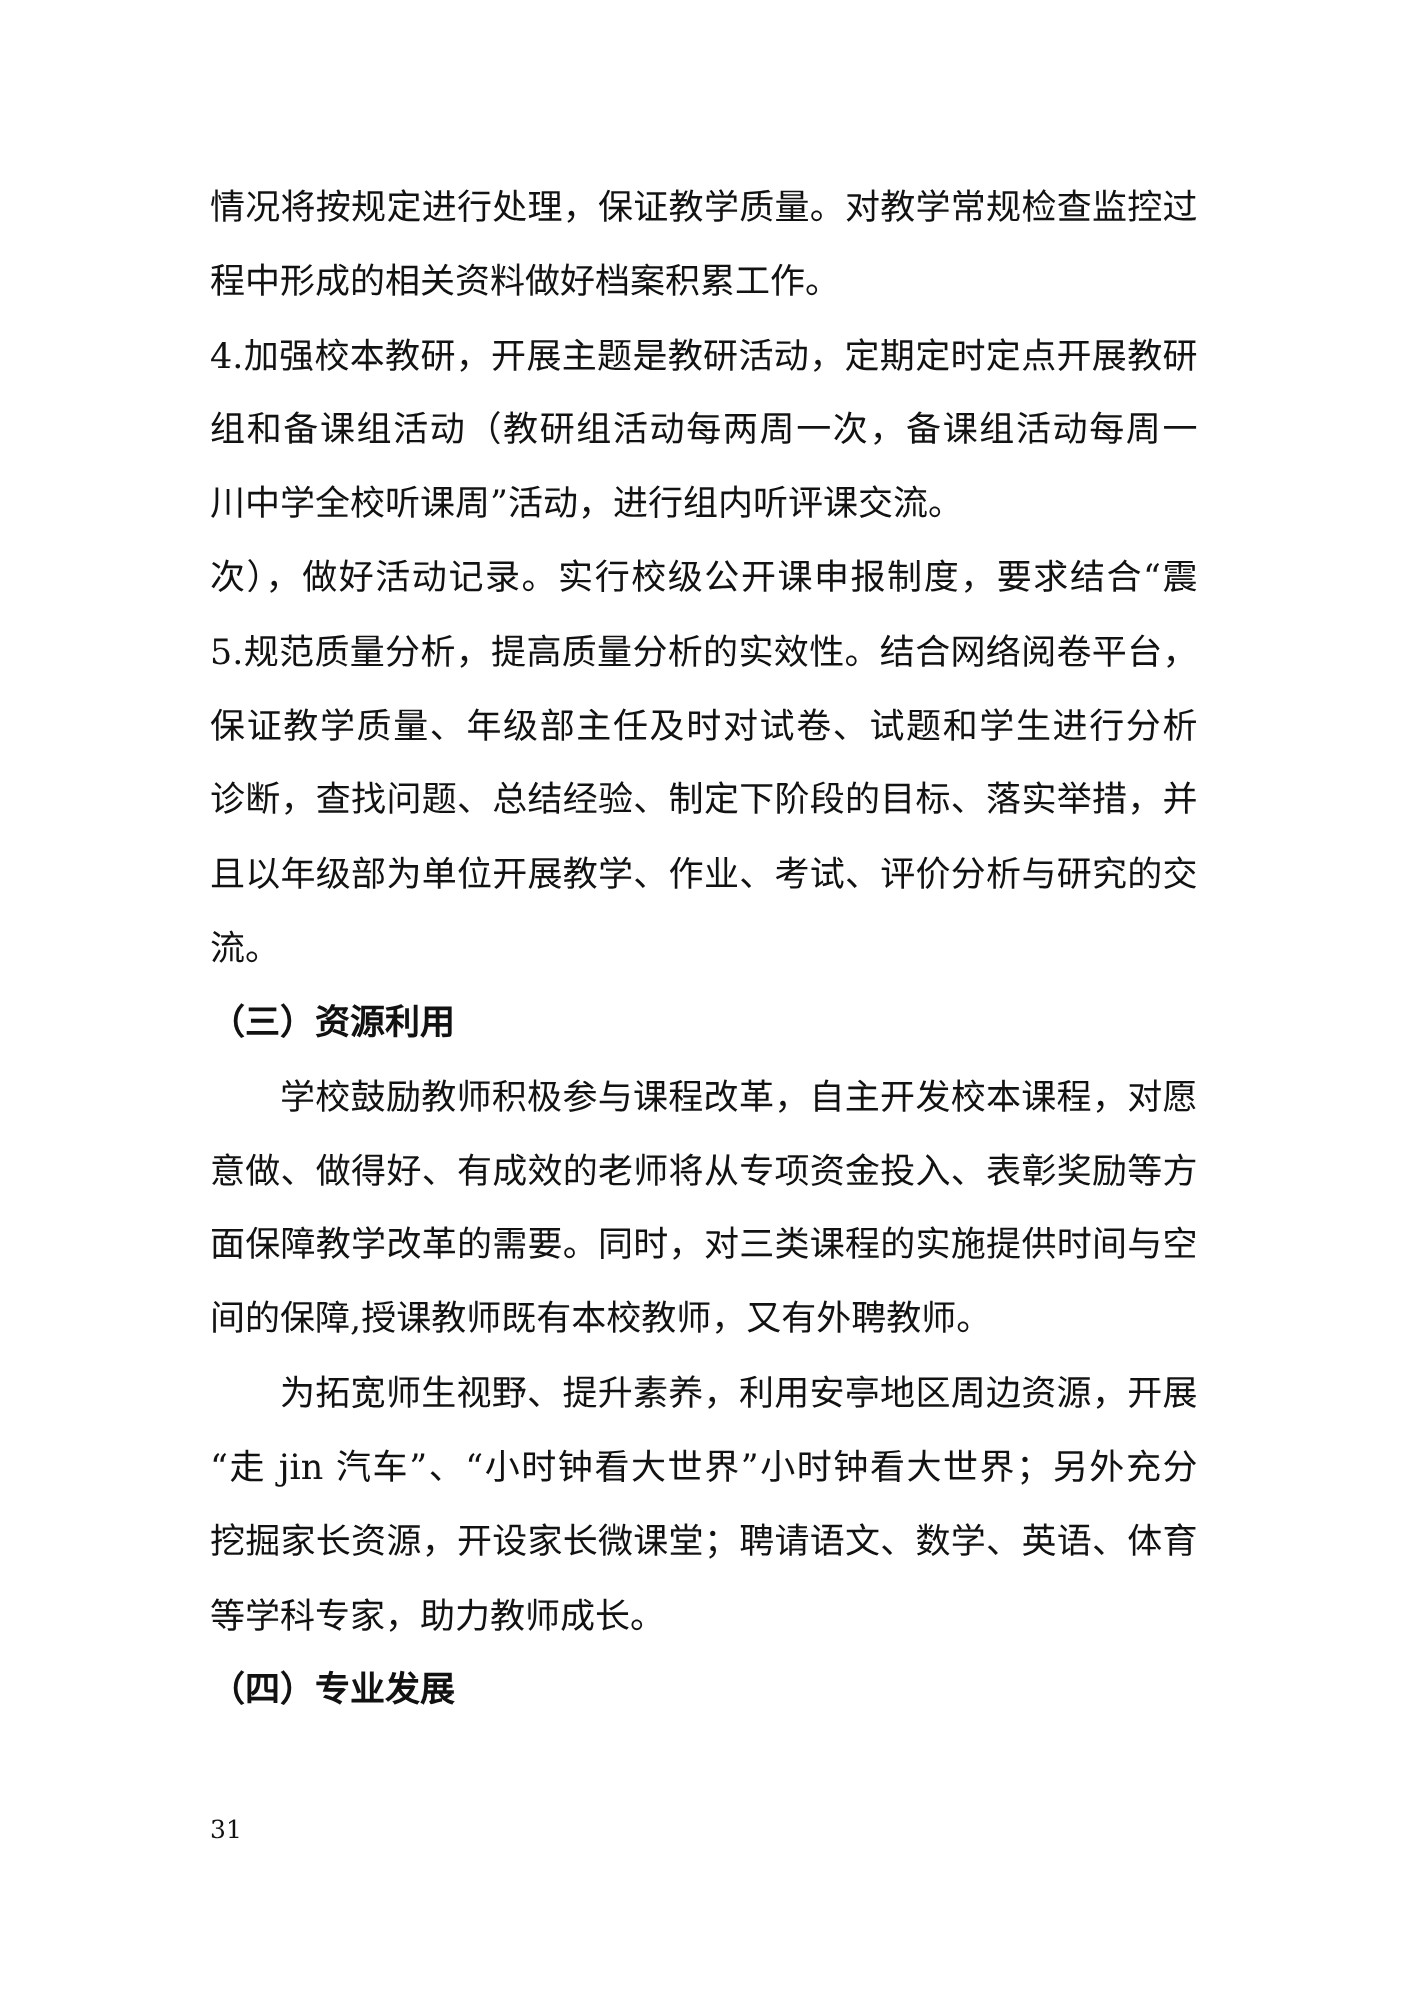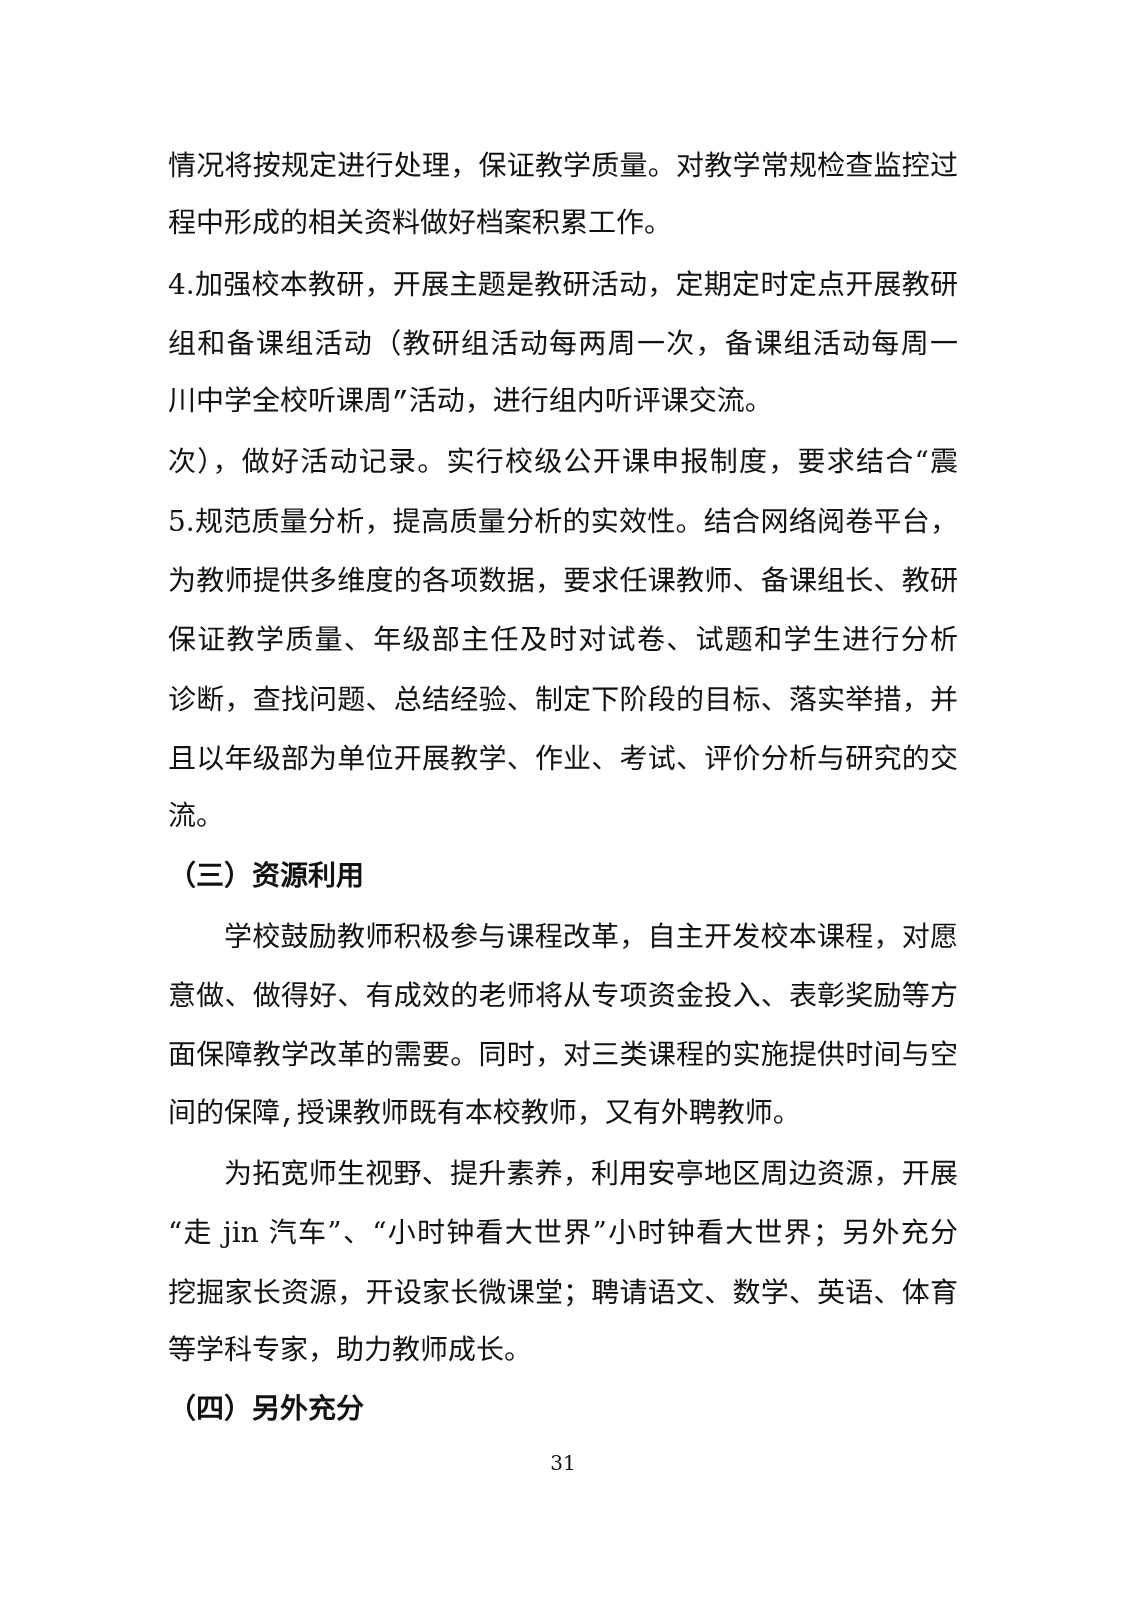--- a/index.html
+++ b/index.html
@@ -34,61 +34,58 @@
   .ln.j {
     white-space: normal;
     text-align: justify;
     text-align-last: justify;
     text-justify: inter-character;
   }
   
   .ln.l {
     text-align: left;
     text-align-last: left;
-    font-family: Liberation Mono, monospace;
   }
   .ln.b {
     font-weight: 700;
   }
   .ln.i {
     text-indent: 2em;
   }
   .page-number {
     position: absolute;
     left: 168px;
     width: 790px;
     top: 1448px;
-    text-align: center;
     font-size: 20px;
     line-height: 30px;
     color: #121212;
   }
 </style>
 </head>
 <body>
 
 <div class="page">
   <div class="text-block">
     <div class="ln j">情况将按规定进行处理，保证教学质量。对教学常规检查监控过</div>
     <div class="ln l">程中形成的相关资料做好档案积累工作。</div>
     <div class="ln j">4.加强校本教研，开展主题是教研活动，定期定时定点开展教研</div>
     <div class="ln j">组和备课组活动（教研组活动每两周一次，备课组活动每周一</div>
     <div class="ln l">川中学全校听课周”活动，进行组内听评课交流。</div>
     <div class="ln j">次），做好活动记录。实行校级公开课申报制度，要求结合“震</div>
     <div class="ln j">5.规范质量分析，提高质量分析的实效性。结合网络阅卷平台，</div>
-    <div class="ln j">为教师提供多维度的各项数据，要求任课教师、备课组长、教研</div>
     <div class="ln j">保证教学质量、年级部主任及时对试卷、试题和学生进行分析</div>
     <div class="ln j">诊断，查找问题、总结经验、制定下阶段的目标、落实举措，并</div>
     <div class="ln j">且以年级部为单位开展教学、作业、考试、评价分析与研究的交</div>
     <div class="ln l">流。</div>
     <div class="ln l b">（三）资源利用</div>
     <div class="ln j i">学校鼓励教师积极参与课程改革，自主开发校本课程，对愿</div>
     <div class="ln j">意做、做得好、有成效的老师将从专项资金投入、表彰奖励等方</div>
     <div class="ln j">面保障教学改革的需要。同时，对三类课程的实施提供时间与空</div>
     <div class="ln l">间的保障,授课教师既有本校教师，又有外聘教师。</div>
     <div class="ln j i">为拓宽师生视野、提升素养，利用安亭地区周边资源，开展</div>
     <div class="ln j">“走 jin 汽车”、“小时钟看大世界”小时钟看大世界；另外充分</div>
     <div class="ln j">挖掘家长资源，开设家长微课堂；聘请语文、数学、英语、体育</div>
     <div class="ln l">等学科专家，助力教师成长。</div>
-    <div class="ln l b">（四）另外充分</div>
+    <div class="ln l b">（四）专业发展</div>
   </div>
   <div class="page-number">31</div>
 </div>
 
 </body></html>

